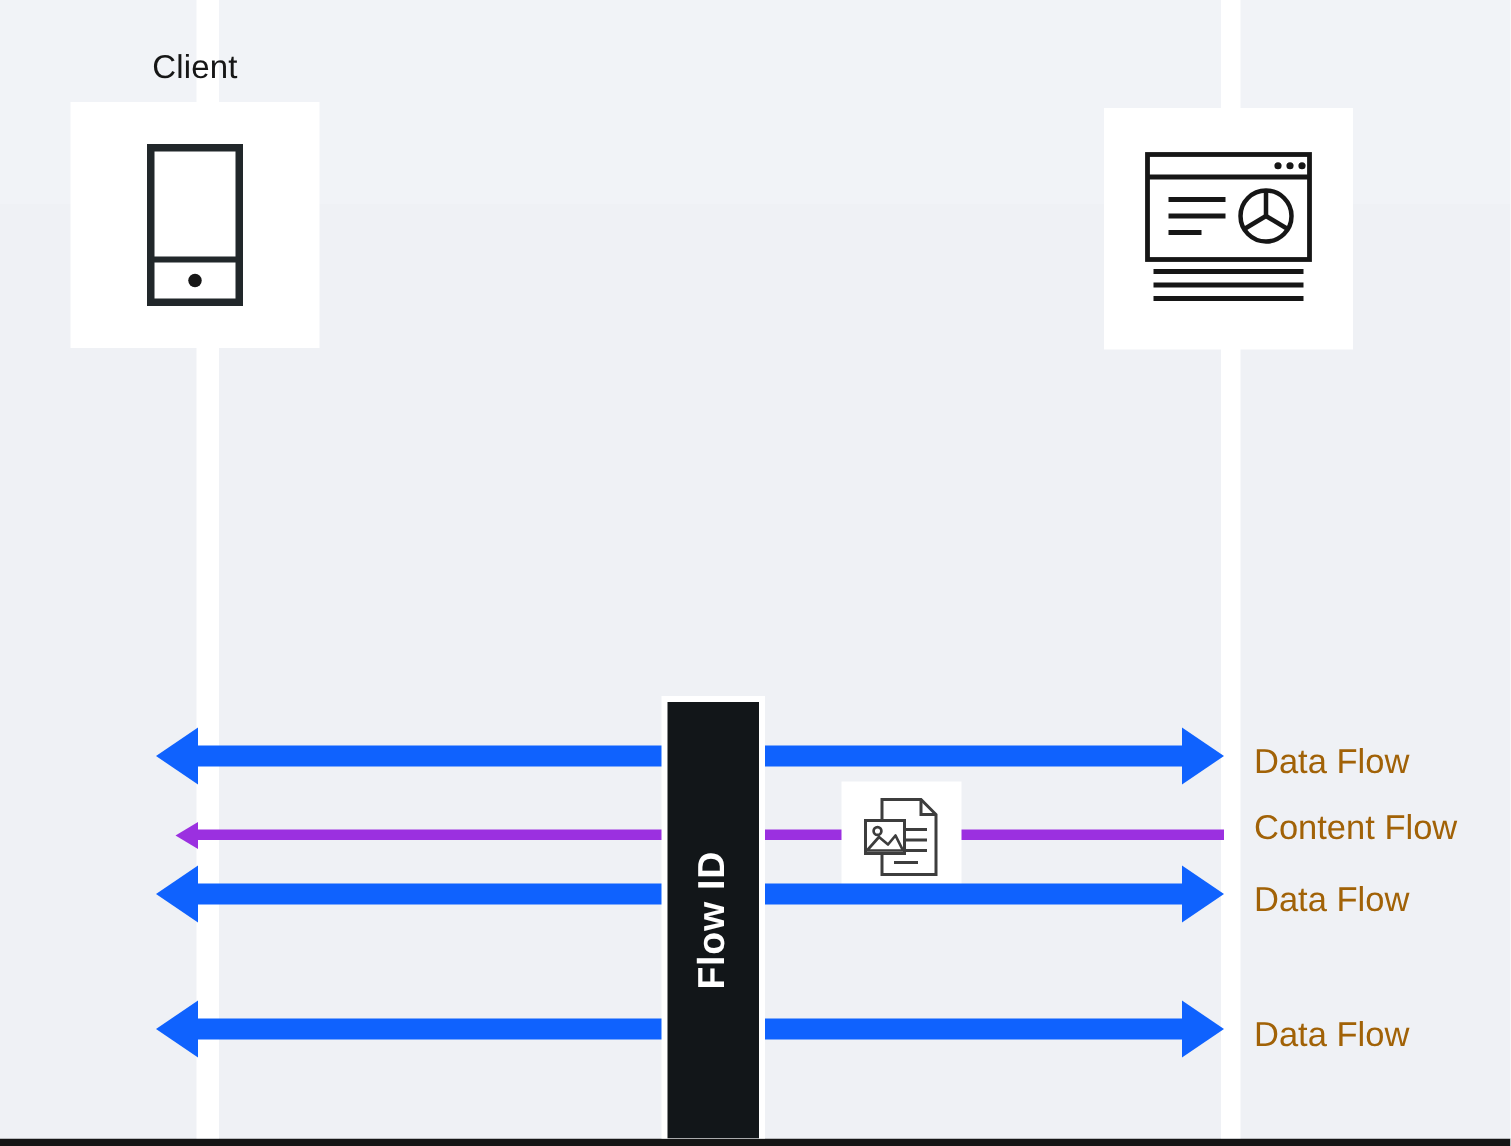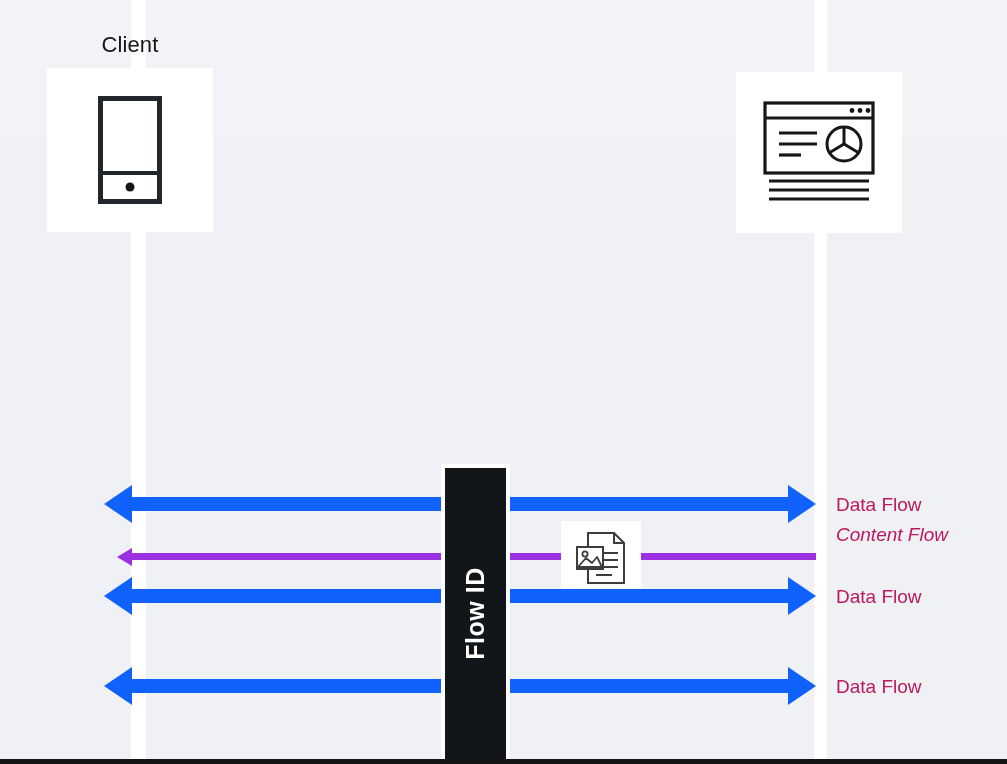--- a/index.html
+++ b/index.html
@@ -132,22 +132,22 @@
     background: #ffffff;
     display: flex;
     align-items: center;
     justify-content: center;
   }
 
   
   .flow-label {
     position: absolute;
     left: 836px;
-    font-size: 19px;
-    color: #be185d;
+    font-size: 23px;
+    color: #a16207;
     white-space: nowrap;
   }
 </style>
 </head>
 <body>
 
 <div id="canvas">
 
   <div class="bg-band b1"></div>
   <div class="bg-band b2"></div>
@@ -197,21 +197,21 @@
     </div>
   </div>
   <div class="flow-label" style="top:494px;">Data Flow</div>
 
   <div class="flow-line thin" style="top:553px; left:132px; width:684px;">
     <div class="shaft" style="left:0px; width:313px; background:#9b30e0;">
       <div class="arrow-head left-purple"></div>
     </div>
     <div class="shaft" style="left:374px; width:310px; background:#9b30e0;"></div>
   </div>
-  <div class="flow-label" style="top:524px;font-style:italic;">Content Flow</div>
+  <div class="flow-label" style="top:538px;">Content Flow</div>
 
   <div id="content-doc-badge">
     <svg width="58" height="58" viewBox="0 0 58 58">
 
       <path d="M16 4 H42 L52 14 V54 H16 Z" fill="#ffffff" stroke="#3d3d3d" stroke-width="2"></path>
       <path d="M42 4 V14 H52" fill="none" stroke="#3d3d3d" stroke-width="2"></path>
 
       <line x1="24" y1="24" x2="46" y2="24" stroke="#3d3d3d" stroke-width="2"></line>
       <line x1="24" y1="31" x2="46" y2="31" stroke="#3d3d3d" stroke-width="2"></line>
       <line x1="24" y1="38" x2="46" y2="38" stroke="#3d3d3d" stroke-width="2"></line>

